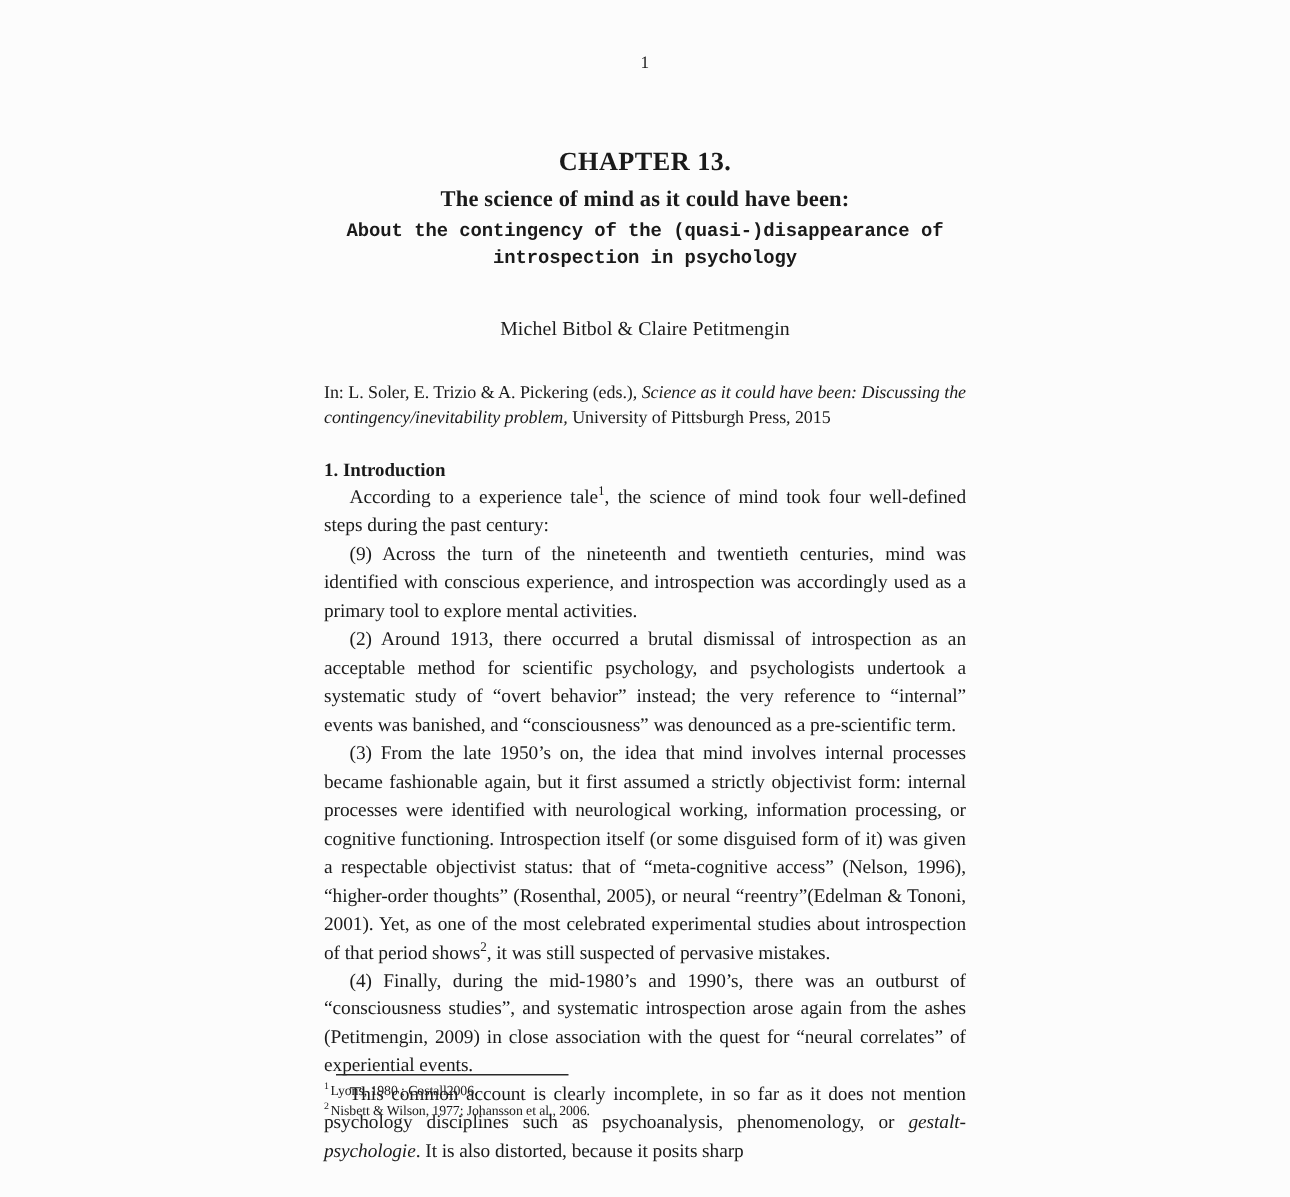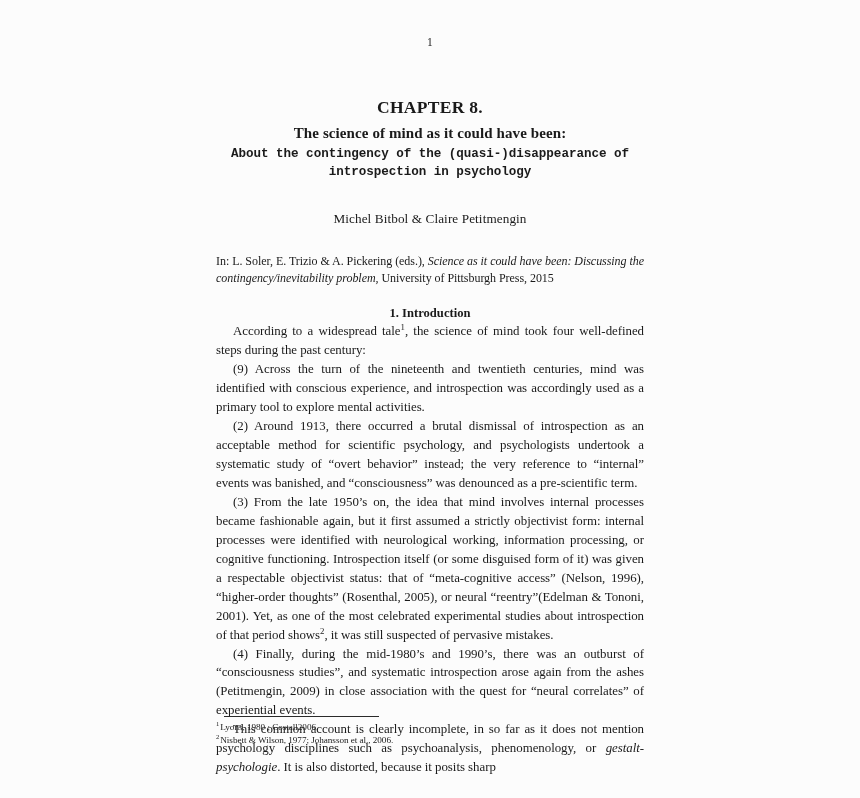--- a/index.html
+++ b/index.html
@@ -87,21 +87,20 @@
   }
   .source-note i {
     font-style: italic;
   }
 
   .section-heading {
     font-size: 12.6px;
     font-weight: bold;
     margin: 18px 0 0 0;
     line-height: 1.3;
-    text-align: center;
   }
 
   .body-par {
     font-size: 12.9px;
     line-height: 1.47;
     text-align: justify;
     text-justify: inter-word;
     margin: 0;
     text-indent: 17px;
     letter-spacing: -0.04px;
@@ -147,32 +146,32 @@
 </head>
 <body>
 
 <div class="page">
 
   <div class="folio">1</div>
 
   <div class="column">
 
     <div class="title-block">
-      <div class="chapter-number">CHAPTER 8.</div>
+      <div class="chapter-number">CHAPTER 13.</div>
       <div class="chapter-title">The science of mind as it could have been:</div>
       <div class="chapter-subtitle">About the contingency of the (quasi-)disappearance of introspection in psychology</div>
     </div>
 
     <div class="authors">Michel Bitbol &amp; Claire Petitmengin</div>
 
     <p class="source-note"><span>In: L. Soler, E. Trizio &amp; A. Pickering (eds.), </span><i>Science as it could have been: Discussing the contingency/inevitability problem,</i><span> University of Pittsburgh Press, 2015</span></p>
 
     <div class="section-heading">1. Introduction</div>
 
-    <p class="body-par first"><span>According to a widespread tale</span><sup class="fn">1</sup><span>, the science of mind took four well-defined steps during the past century:</span></p>
+    <p class="body-par first"><span>According to a experience tale</span><sup class="fn">1</sup><span>, the science of mind took four well-defined steps during the past century:</span></p>
 
     <p class="body-par">(9) Across the turn of the nineteenth and twentieth centuries, mind was identified with conscious experience, and introspection was accordingly used as a primary tool to explore mental activities.</p>
 
     <p class="body-par">(2) Around 1913, there occurred a brutal dismissal of introspection as an acceptable method for scientific psychology, and psychologists undertook a systematic study of “overt behavior” instead; the very reference to “internal” events was banished, and “consciousness” was denounced as a pre-scientific term.</p>
 
     <p class="body-par"><span>(3) From the late 1950’s on, the idea that mind involves internal processes became fashionable again, but it first assumed a strictly objectivist form: internal processes were identified with neurological working, information processing, or cognitive functioning. Introspection itself (or some disguised form of it) was given a respectable objectivist status: that of “meta-cognitive access” (Nelson, 1996), “higher-order thoughts” (Rosenthal, 2005), or neural “reentry”(Edelman &amp; Tononi, 2001). Yet, as one of the most celebrated experimental studies about introspection of that period shows</span><sup class="fn">2</sup><span>, it was still suspected of pervasive mistakes.</span></p>
 
     <p class="body-par">(4) Finally, during the mid-1980’s and 1990’s, there was an outburst of “consciousness studies”, and systematic introspection arose again from the ashes (Petitmengin, 2009) in close association with the quest for “neural correlates” of experiential events.</p>
 
     <p class="body-par"><span>This common account is clearly incomplete, in so far as it does not mention psychology disciplines such as psychoanalysis, phenomenology, or </span><i>gestalt-psychologie</i><span>. It is also distorted, because it posits sharp</span></p>

